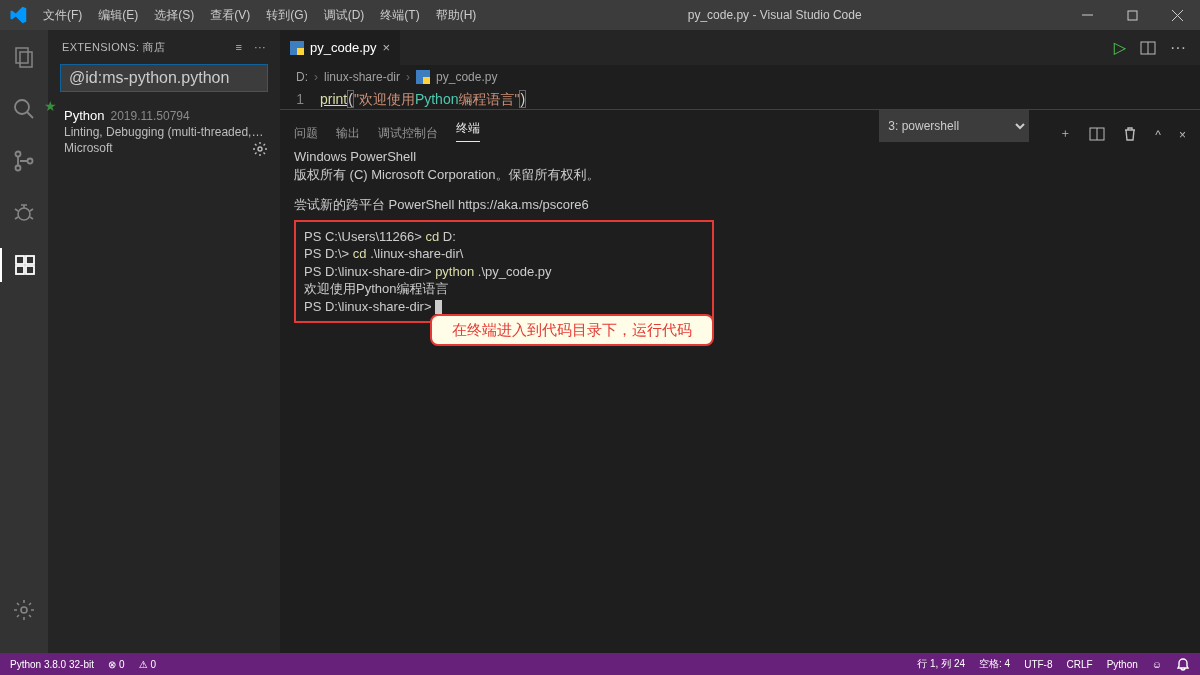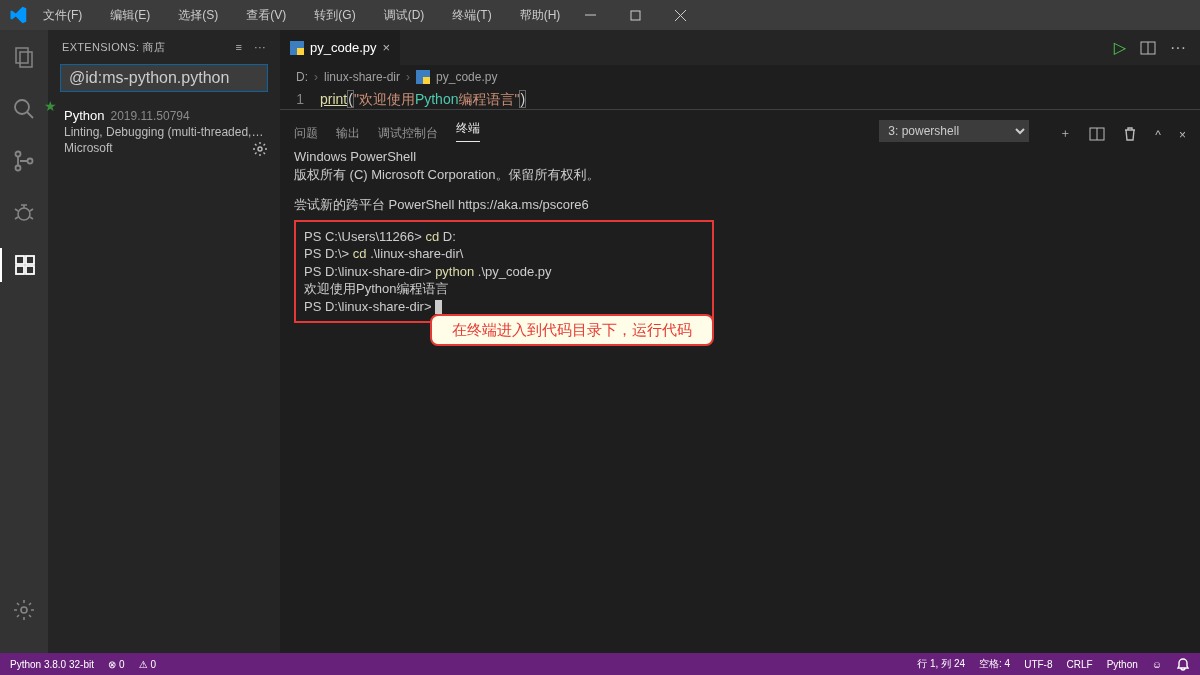--- a/index.html
+++ b/index.html
@@ -1,19 +1,19 @@
 <!DOCTYPE html>
 <html><head>
 <meta charset="utf-8">
 <style>
 * { margin:0; padding:0; box-sizing:border-box; font-family:"Segoe UI","Microsoft YaHei",sans-serif; }
 body { width:1200px; height:675px; background:#1e1e1e; color:#ccc; overflow:hidden; display:flex; flex-direction:column; }
 .titlebar { height:30px; background:#3c3c3c; display:flex; align-items:center; font-size:12px; color:#ccc; }
 .titlebar .logo { width:35px; display:flex; justify-content:center; }
-.titlebar .menus { display:flex; gap:12px; }
+.titlebar .menus { display:flex; gap:0; }
 .titlebar .menus span { padding:0 8px; cursor:default; }
 .titlebar .title { flex:1; text-align:center; color:#ccc; }
 .titlebar .winctl { display:flex; }
 .titlebar .winctl div { width:45px; height:30px; display:flex; justify-content:center; align-items:center; }
 .main { flex:1; display:flex; overflow:hidden; }
 .activitybar { width:48px; background:#333; display:flex; flex-direction:column; align-items:center; padding-top:10px; gap:18px; }
 .activitybar .ab { width:48px; height:34px; display:flex; justify-content:center; align-items:center; color:#858585; }
 .activitybar .ab.active { color:#fff; border-left:2px solid #fff; }
 .activitybar .spacer { flex:1; }
 .sidebar { width:232px; background:#252526; display:flex; flex-direction:column; font-size:12px; }
@@ -37,21 +37,21 @@
 .gutter { width:40px; text-align:right; padding-right:16px; color:#858585; }
 .codeline { white-space:pre; }
 .kw { color:#dcdcaa;text-decoration:underline; }
 .str { color:#ce9178; }
 .py { color:#4ec9b0; }
 .bracket { color:#d4d4d4; border:1px solid #666; padding:0 0; }
 .panel { border-top:1px solid #414141; display:flex; flex-direction:column; flex:0 0 418px; }
 .ptabs { height:32px; display:flex; align-items:flex-end; padding:0 14px; font-size:12px; color:#969696; gap:18px; }
 .ptabs .pt.active { color:#e7e7e7; border-bottom:1px solid #e7e7e7; padding-bottom:4px; }
 .ptabs .sp { flex:1; }
-.ptabs select { background:#3c3c3c; color:#ccc; border:1px solid #3c3c3c; font-size:12px; width:150px; height:22px; padding:0 4px;}
+.ptabs select { background:#3c3c3c; color:#ccc; border:1px solid #3c3c3c; font-size:12px; width:150px; height:32px; padding:0 4px;}
 .ptabs .picon { color:#bbb; cursor:default; }
 .term { flex:1; padding:6px 14px; font-family:Consolas,monospace; font-size:13px; color:#ccc; line-height:1.35; position:relative; }
 .term .redbox { border:2px solid #e53935; padding:6px 8px; margin-top:6px; width:420px; }
 .term .yl { color:#dcdcaa; }
 .term .callout { position:absolute; top:172px; left:150px; background:#fffde7; border:2px solid #e53935; border-radius:8px; padding:4px 20px; color:#e53935; font-size:15px; font-family:"Microsoft YaHei"; }
 .term .cursor { display:inline-block; width:7px; height:14px; background:#ccc; vertical-align:middle; }
 .statusbar { height:22px; background:#68217a; color:#fff; display:flex; align-items:center; font-size:10px; padding:0 10px; gap:14px; }
 .statusbar .sp { flex:1; }
 .statusbar span { display:flex; align-items:center; gap:4px; }
 .star { position:absolute; left:44px; top:98px; color:#388e3c; font-size:14px; }
@@ -69,20 +69,21 @@
   <div class="menus">
     <span>文件(F)</span>
     <span>编辑(E)</span>
     <span>选择(S)</span>
     <span>查看(V)</span>
     <span>转到(G)</span>
     <span>调试(D)</span>
     <span>终端(T)</span>
     <span>帮助(H)</span>
   </div>
+  <div class="title">py_code.py - Visual Studio Code</div>
   <div class="winctl">
     <div>
         <svg width="11" height="11">
           <path stroke="#ccc" d="M0 5h11"></path>
         </svg>
       </div>
     <div>
         <svg width="11" height="11">
           <rect x="1" y="1" width="9" height="9" fill="none" stroke="#ccc"></rect>
         </svg>

